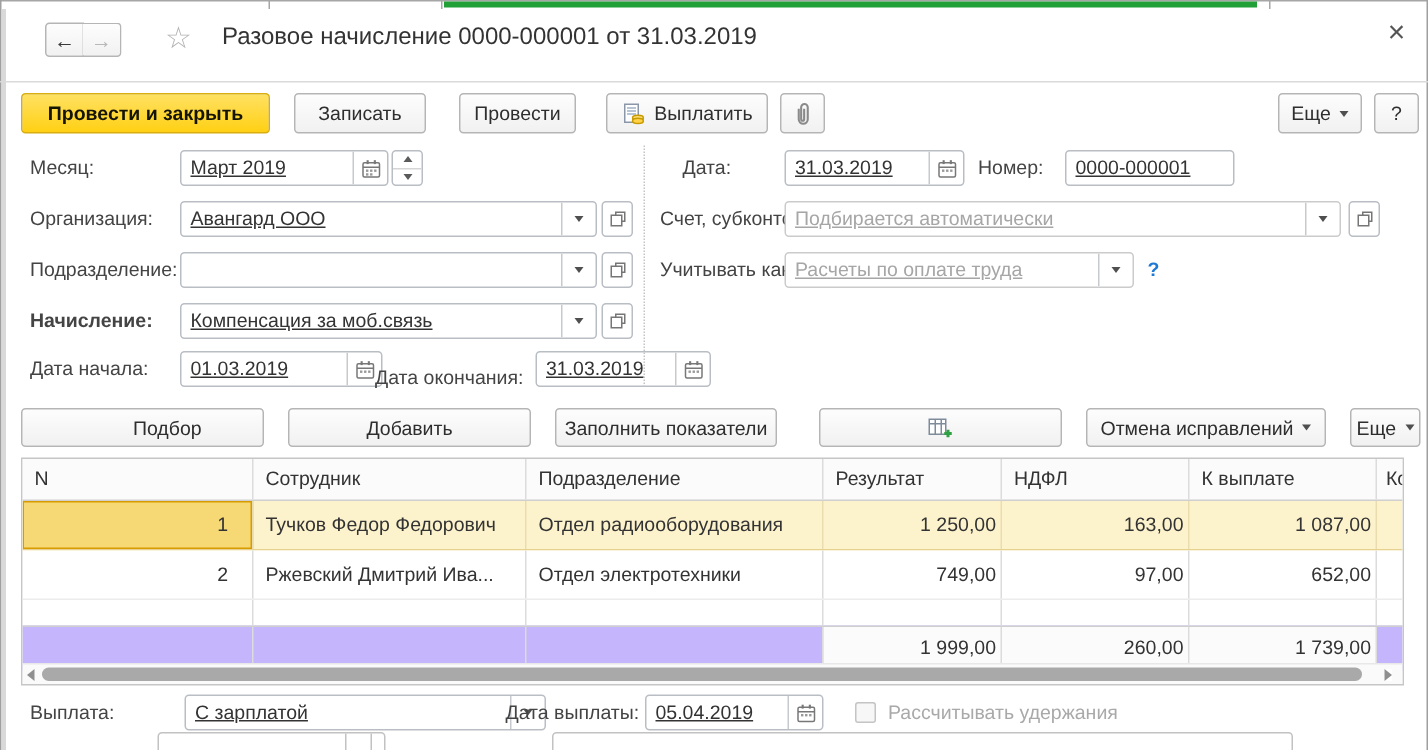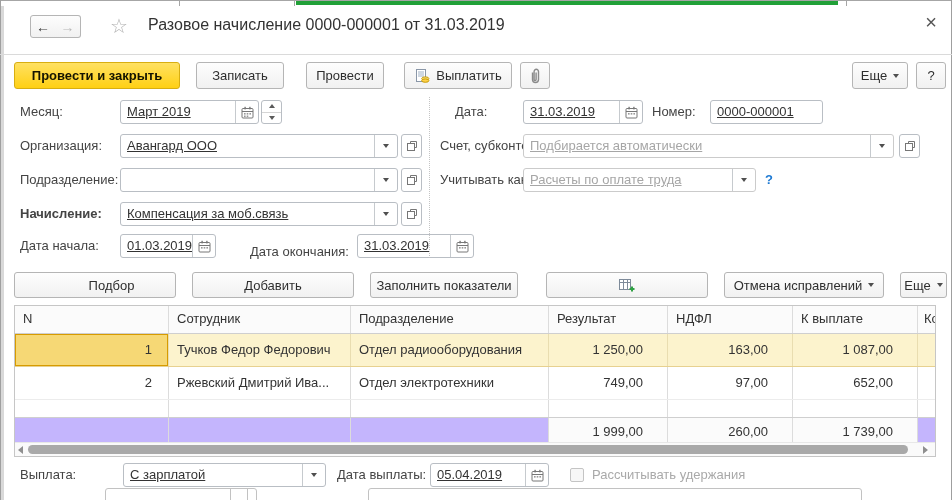--- a/index.html
+++ b/index.html
@@ -66,21 +66,21 @@
   .erow{height:17px;background:#fff;}
   .trow{height:29px;line-height:28px;background:#c4b5fd;border-top:1px solid #cfcfcf;}
   .trow .numcell{background:#fbfbfb;}
   .c0{width:154px;text-align:right;padding-right:16px;}
   .c1{width:182px;}
   .c2{width:198px;}
   .c3{width:119px;}
   .c4{width:125px;}
   .c5{width:125px;}
   .c6{flex:1;border-right:none;padding:0 0 0 6px;}
-  .num{text-align:right;padding-right:24px;}
+  .num{text-align:right;padding-right:3px;}
 
   .hscroll{position:absolute;left:0;bottom:0;width:920px;height:13px;background:#fafafa;border-top:1px solid #e8e8e8;}
   .hthumb{position:absolute;left:13px;top:2px;width:880px;height:9px;background:#a9a9a9;border-radius:5px;}
   .sarrow{position:absolute;top:3px;width:0;height:0;border-top:4px solid transparent;border-bottom:4px solid transparent;}
   .sarrow.l{left:3px;border-right:5px solid #8f8f8f;}
   .sarrow.r{left:908px;border-left:5px solid #8f8f8f;}
 
   
   .cb{position:absolute;width:14px;height:14px;box-sizing:border-box;border:1px solid #c4c4c4;border-radius:2px;background:#f7f7f7;}
   .clipbox{position:absolute;top:488px;height:20px;box-sizing:border-box;border:1px solid #c2c2c2;border-radius:3px 3px 0 0;background:#fff;}
@@ -211,21 +211,21 @@
       </div>
   </div>
   <div class="openbtn" style="left:401px;top:202px;">
     <svg width="12" height="12" viewBox="0 0 12 12">
       <rect x="1.5" y="3.5" width="7" height="7" fill="#fff" stroke="#767676"></rect>
       <path d="M4.5 3.5 v-2 h6 v6 h-2" fill="none" stroke="#767676"></path>
     </svg>
   </div>
 
   <div class="lbl" style="left:20px;top:234px;">Дата начала:</div>
-  <div class="fld" style="left:120px;top:234px;width:96px;">
+  <div class="fld" style="left:120px;top:234px;width:135px;">
     <div class="txt">01.03.2019</div>
     <div class="seg">
       <svg width="13" height="13" viewBox="0 0 13 13">
         <rect x="1" y="2.5" width="11" height="9.5" rx="1" fill="#fff" stroke="#777"></rect>
         <line x1="1" y1="5.5" x2="12" y2="5.5" stroke="#777"></line>
         <rect x="3.4" y="0.8" width="1.4" height="2.6" fill="#777"></rect>
           <rect x="8.2" y="0.8" width="1.4" height="2.6" fill="#777"></rect>
         <rect x="3" y="7" width="1.6" height="1.6" fill="#999"></rect>
           <rect x="5.7" y="7" width="1.6" height="1.6" fill="#999"></rect>
           <rect x="8.4" y="7" width="1.6" height="1.6" fill="#999"></rect>
@@ -374,21 +374,21 @@
     </div>
 
     <div class="hscroll">
       <span class="sarrow l"></span>
       <div class="hthumb"></div>
       <span class="sarrow r"></span>
     </div>
   </div>
 
   <div class="lbl" style="left:20px;top:463px;">Выплата:</div>
-  <div class="fld" style="left:123px;top:463px;width:203px;">
+  <div class="fld" style="left:123px;top:463px;width:241px;">
     <div class="txt">С зарплатой</div>
     <div class="seg">
         <span class="tri sm"></span>
       </div>
   </div>
   <div class="lbl" style="left:337px;top:463px;">Дата выплаты:</div>
   <div class="fld" style="left:430px;top:463px;width:119px;">
     <div class="txt">05.04.2019</div>
     <div class="seg">
       <svg width="13" height="13" viewBox="0 0 13 13">

